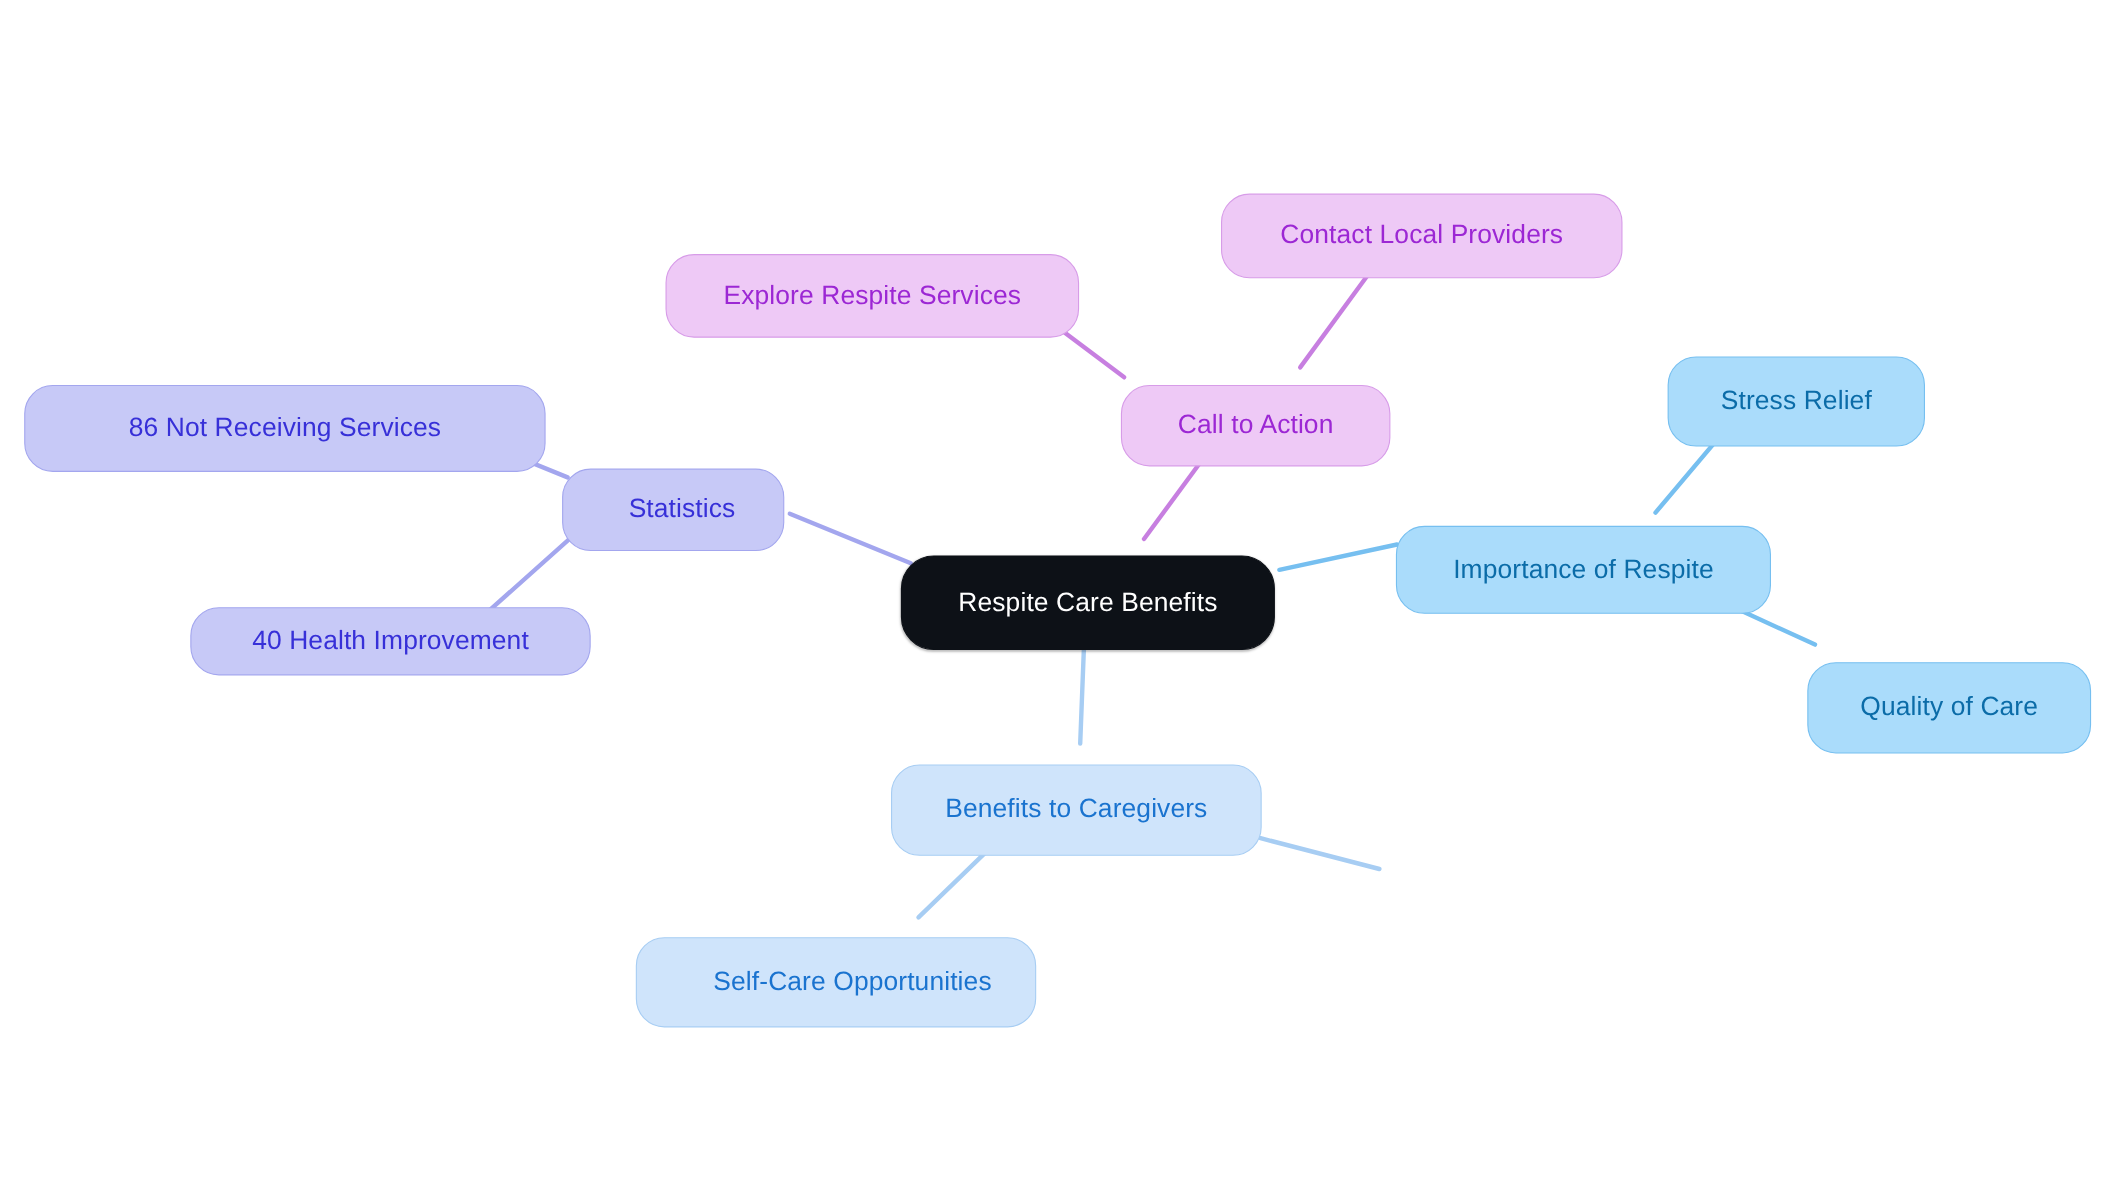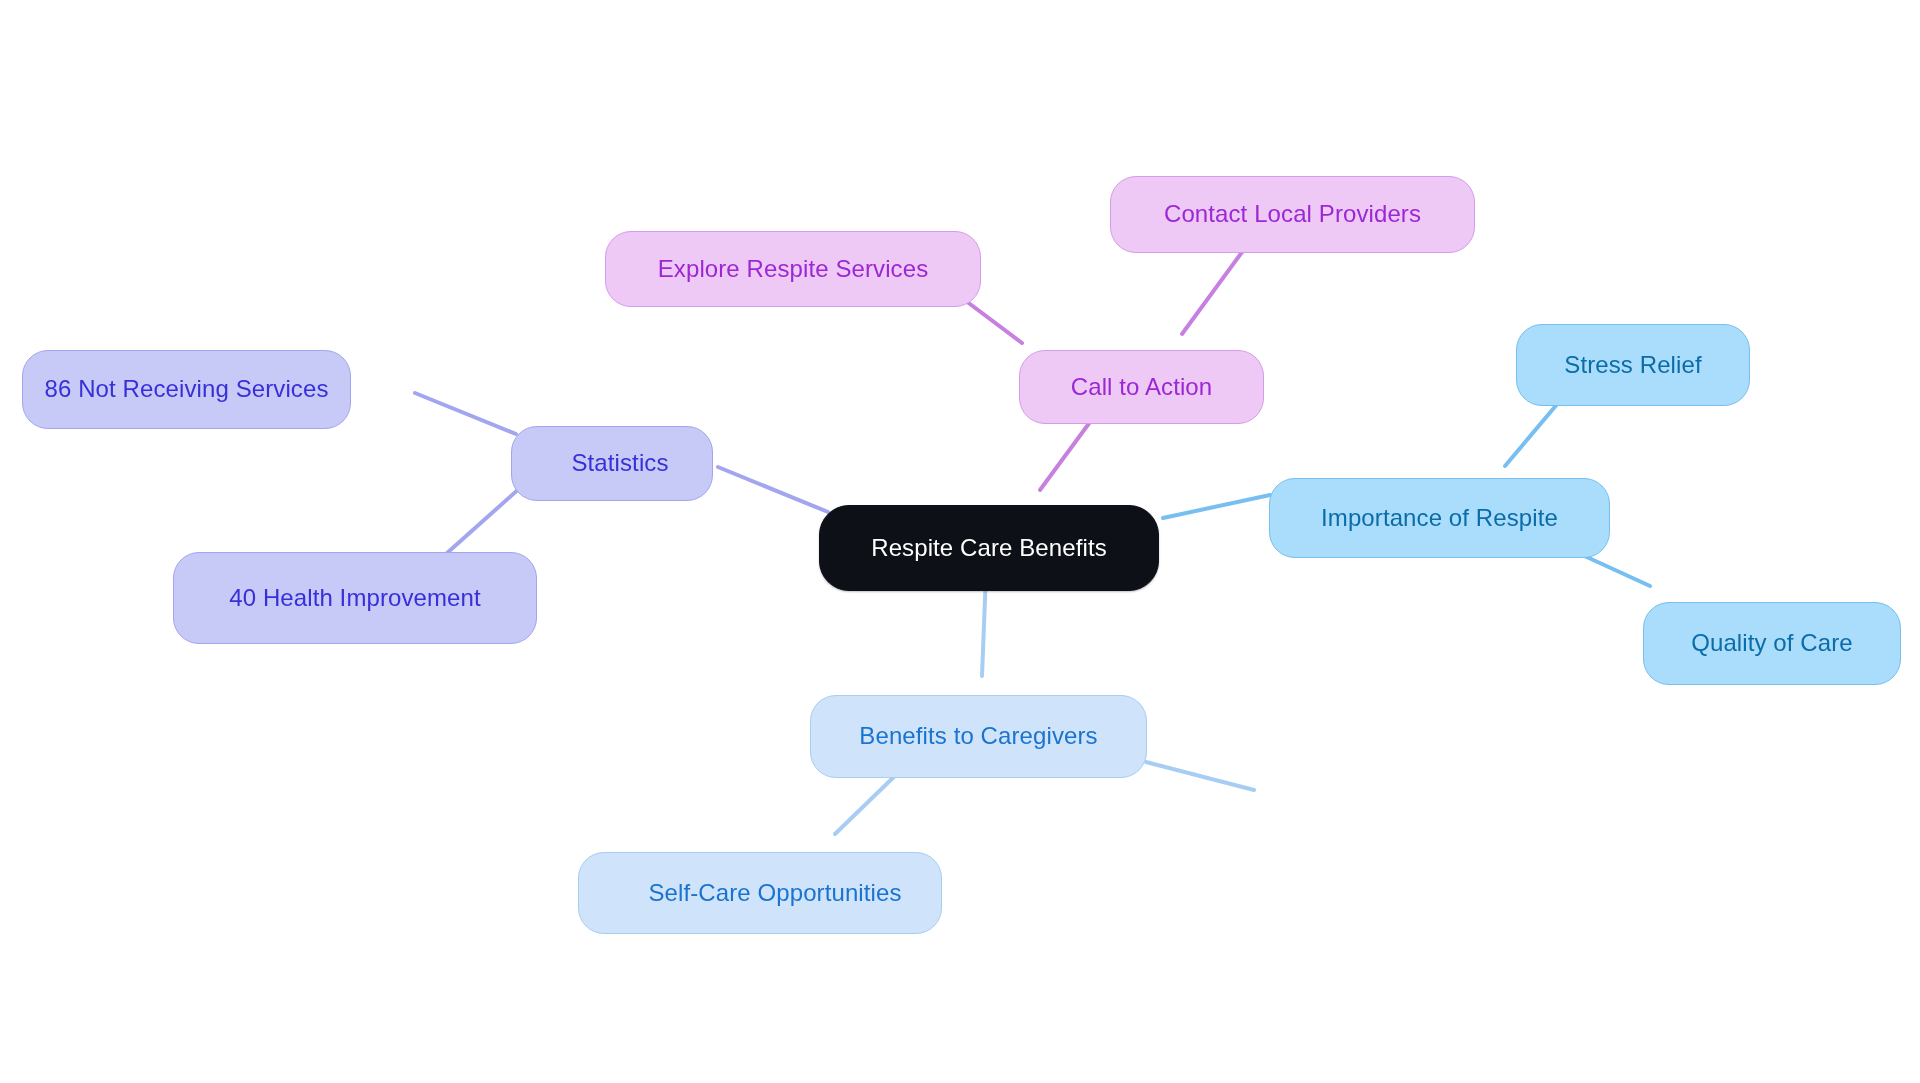--- a/index.html
+++ b/index.html
@@ -126,25 +126,25 @@
   </svg>
 
   <div class="node root" style="left:819px; top:487px; width:340px; height:86px;">
     <span class="node-label">Respite Care Benefits</span>
   </div>
 
   <div class="node periwinkle" style="left:511px; top:408px; width:202px; height:75px;padding-left:16px;">
     <span class="node-label">Statistics</span>
   </div>
 
-  <div class="node periwinkle" style="left:22px; top:332px; width:329px; height:79px;">
+  <div class="node periwinkle" style="left:22px; top:332px; width:474px; height:79px;">
     <span class="node-label">86 Not Receiving Services</span>
   </div>
 
-  <div class="node periwinkle" style="left:173px; top:534px; width:364px; height:92px;">
+  <div class="node periwinkle" style="left:173px; top:534px; width:364px; height:62px;">
     <span class="node-label">40 Health Improvement</span>
   </div>
 
   <div class="node pink" style="left:1019px; top:332px; width:245px; height:74px;">
     <span class="node-label">Call to Action</span>
   </div>
 
   <div class="node pink" style="left:605px; top:213px; width:376px; height:76px;">
     <span class="node-label">Explore Respite Services</span>
   </div>

